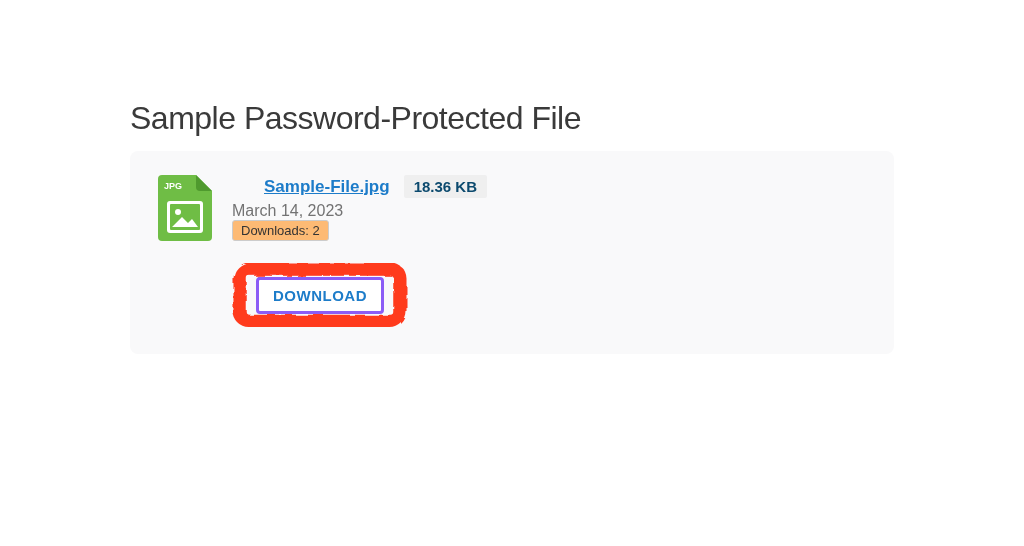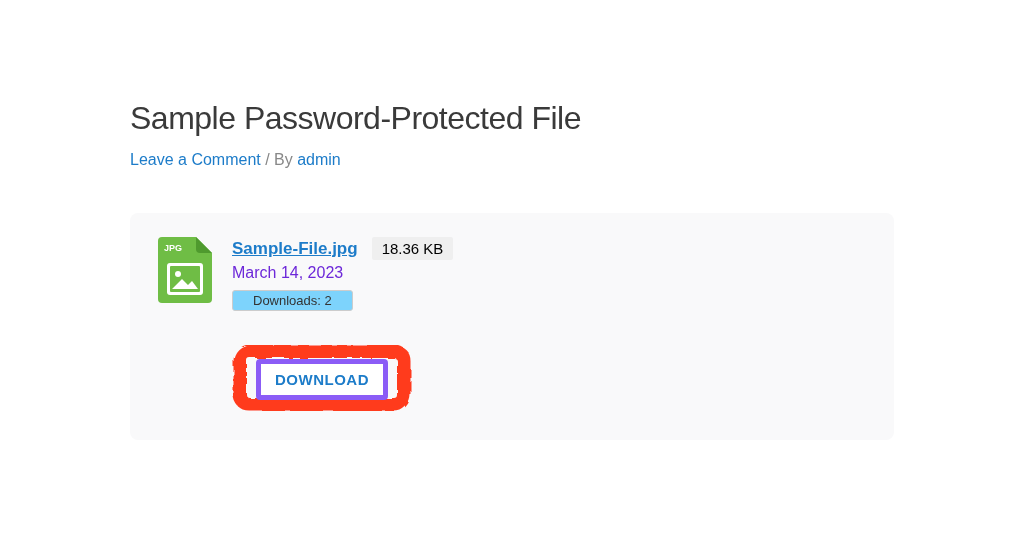--- a/index.html
+++ b/index.html
@@ -59,76 +59,74 @@
       display: flex;
       align-items: center;
       gap: 14px;
       margin-bottom: 4px;
     }
     .file-name {
       color: #1d7cc9;
       font-weight: 700;
       font-size: 17px;
       text-decoration: underline;
+      margin-left: 32px;
     }
     .file-size {
       background: #efefef;
-      color: #000000;
+      color: #0c4a6e;
       font-size: 15px;
       padding: 3px 10px;
       border-radius: 2px;
+      font-weight: bold;
     }
     .file-date {
-      color: #6d28d9;
+      color: #737373;
       font-size: 16px;
-      margin-bottom: 8px;
     }
     .downloads-badge {
       display: inline-block;
-      background: #7dd3fc;
+      background: #fdba74;
       border: 1px solid #ccc;
       border-radius: 3px;
       font-size: 13px;
       color: #333;
-      padding: 2px 20px;
-      margin-bottom: 32px;
+      padding: 2px 8px;
+      margin-bottom: 20px;
     }
     .download-wrap {
       position: relative;
       display: inline-block;
       padding: 16px 24px;
     }
     .scribble {
       position: absolute;
       inset: 0;
       pointer-events: none;
     }
     .download-btn {
       position: relative;
       background: #fff;
-      border: 5px solid #8b5cf6;
+      border: 3px solid #8b5cf6;
       color: #1d7cc9;
       font-weight: 700;
       font-size: 15px;
       letter-spacing: 0.5px;
       padding: 7px 14px;
       border-radius: 4px;
       cursor: pointer;
       z-index: 2;
     }
   </style>
 </head>
 <body>
 
 <div class="content">
   <h1 class="page-title">Sample Password-Protected File</h1>
 
-  <div class="meta-line">
-    <a href="#">Leave a Comment</a><span class="sep"> / By </span><a href="#">admin</a>
-  </div>
 
   <div class="file-card">
     <div class="file-icon">
       <svg viewBox="0 0 54 66" width="54" height="66">
         <path d="M4 0 H38 L54 16 V62 Q54 66 50 66 H4 Q0 66 0 62 V4 Q0 0 4 0 Z" fill="#6fbd45"></path>
         <path d="M38 0 L54 16 H42 Q38 16 38 12 Z" fill="#4f9a2e"></path>
         <text x="6" y="14" font-family="Arial" font-size="9" font-weight="700" fill="#fff">JPG</text>
         <rect x="9" y="26" width="36" height="32" rx="3" fill="#fff"></rect>
         <rect x="12" y="29" width="30" height="26" rx="1" fill="#6fbd45"></rect>
         <circle cx="20" cy="37" r="3" fill="#fff"></circle>

